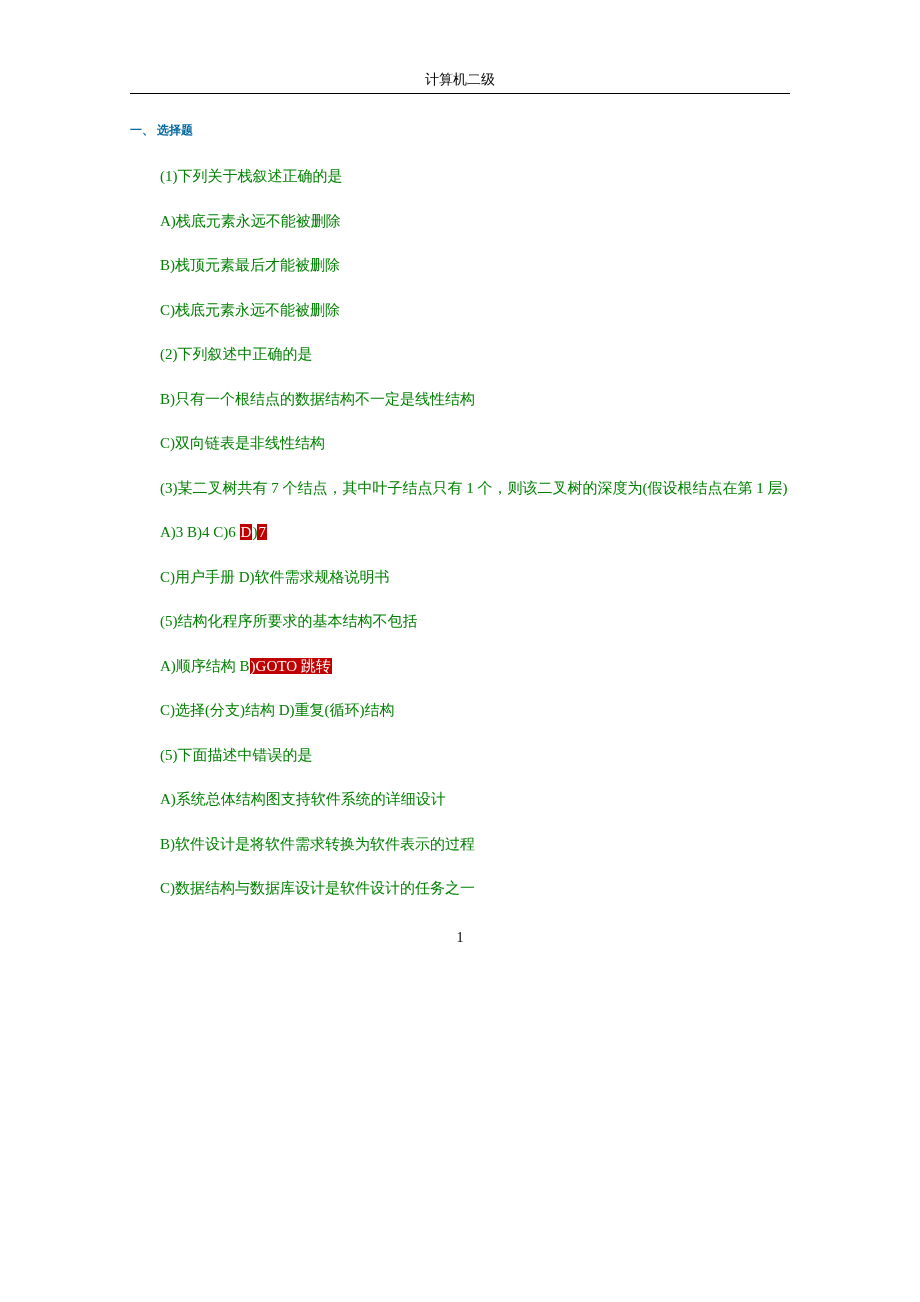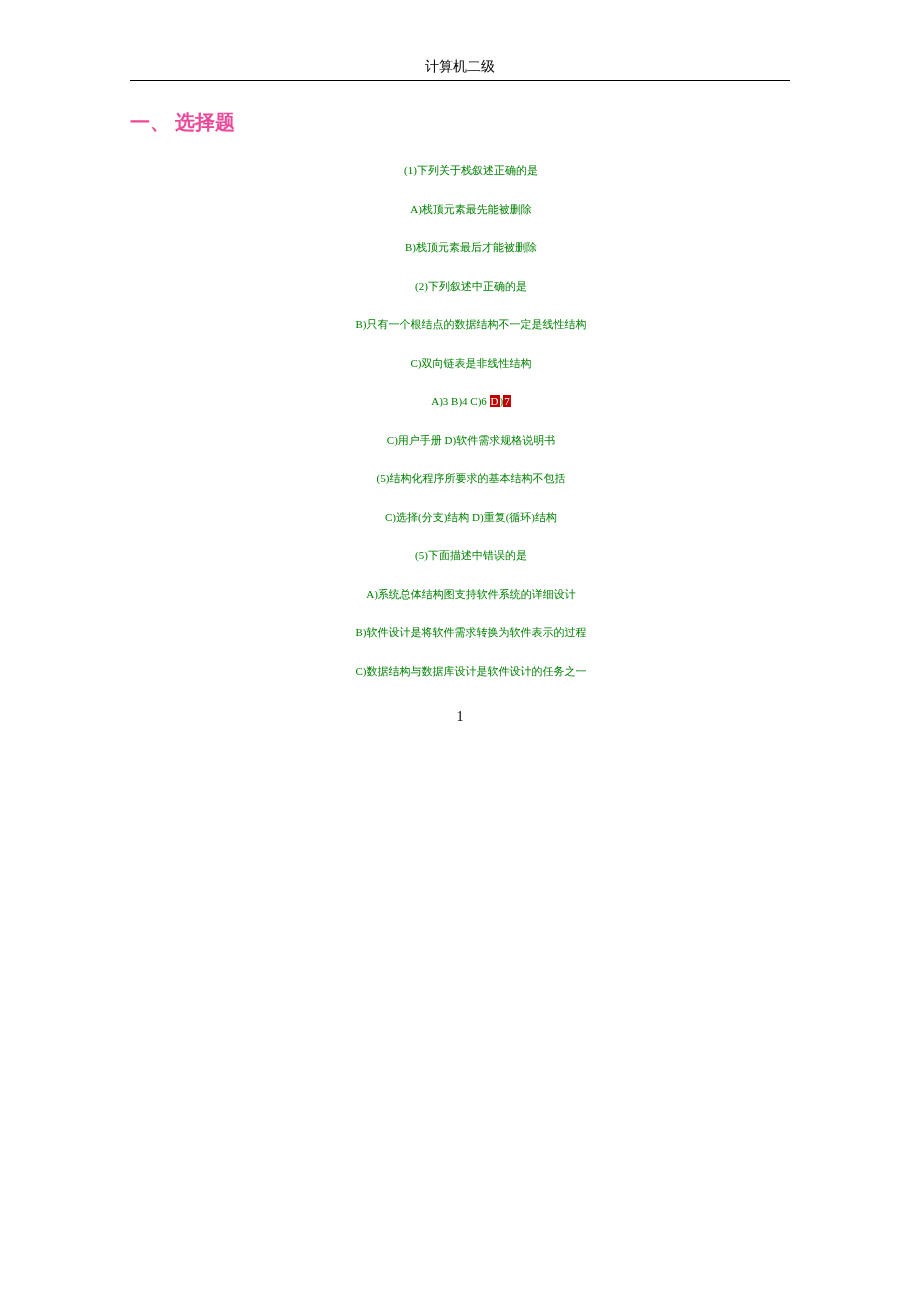--- a/index.html
+++ b/index.html
@@ -7,45 +7,45 @@
     padding: 0;
     background: #ffffff;
     font-family: "SimSun", "宋体", serif;
     width: 920px;
   }
   .page {
     width: 920px;
     padding: 58px 130px 40px 130px;
     box-sizing: border-box;
     position: relative;
+    margin-top: 13px;
   }
   .header {
     text-align: center;
     font-size: 14px;
     color: #000;
     margin-bottom: 4px;
   }
   .hr {
     border: none;
     border-top: 1px solid #000;
     margin: 0 0 28px 0;
   }
   .section-title {
-    color: #ec4899;
+    color: #0369a1;
     font-weight: bold;
-    font-size: 20px;
+    font-size: 12px;
     margin-bottom: 26px;
   }
   .para {
     color: #008000;
-    font-size: 11px;
+    font-size: 15px;
     line-height: 1.5;
     margin: 0 0 22px 0;
     text-indent: 2em;
-    text-align: center;
   }
   .hl {
     background: #c00000;
     color: #ffffff;
     padding: 0 1px;
   }
   .footer-pagenum {
     text-align: center;
     font-size: 14px;
     color: #000;
@@ -58,34 +58,39 @@
 <div class="page">
 
   <div class="header">
     <span>计算机二级</span>
   </div>
   <hr class="hr">
 
   <div class="section-title">一、 选择题</div>
 
   <p class="para">(1)下列关于栈叙述正确的是</p>
-  <p class="para">A)栈顶元素最先能被删除</p>
+  <p class="para">A)栈底元素永远不能被删除</p>
   <p class="para">B)栈顶元素最后才能被删除</p>
+  <p class="para">C)栈底元素永远不能被删除</p>
 
   <p class="para">(2)下列叙述中正确的是</p>
   <p class="para">B)只有一个根结点的数据结构不一定是线性结构</p>
   <p class="para">C)双向链表是非线性结构</p>
 
+  <p class="para" style="text-indent:2em;">(3)某二叉树共有 7 个结点，其中叶子结点只有 1 个，则该二叉树的深度为(假设根结点在第 1 层)</p>
   <p class="para">
     <span>A)3 B)4 C)6 </span><span class="hl">D</span><span>)</span><span class="hl">7</span>
   </p>
 
   <p class="para">C)用户手册  D)软件需求规格说明书</p>
 
   <p class="para">(5)结构化程序所要求的基本结构不包括</p>
+  <p class="para">
+    <span>A)顺序结构  B</span><span class="hl">)GOTO 跳转</span>
+  </p>
   <p class="para">C)选择(分支)结构  D)重复(循环)结构</p>
 
   <p class="para">(5)下面描述中错误的是</p>
   <p class="para">A)系统总体结构图支持软件系统的详细设计</p>
   <p class="para">B)软件设计是将软件需求转换为软件表示的过程</p>
   <p class="para">C)数据结构与数据库设计是软件设计的任务之一</p>
 
   <div class="footer-pagenum">1</div>
 </div>
 

